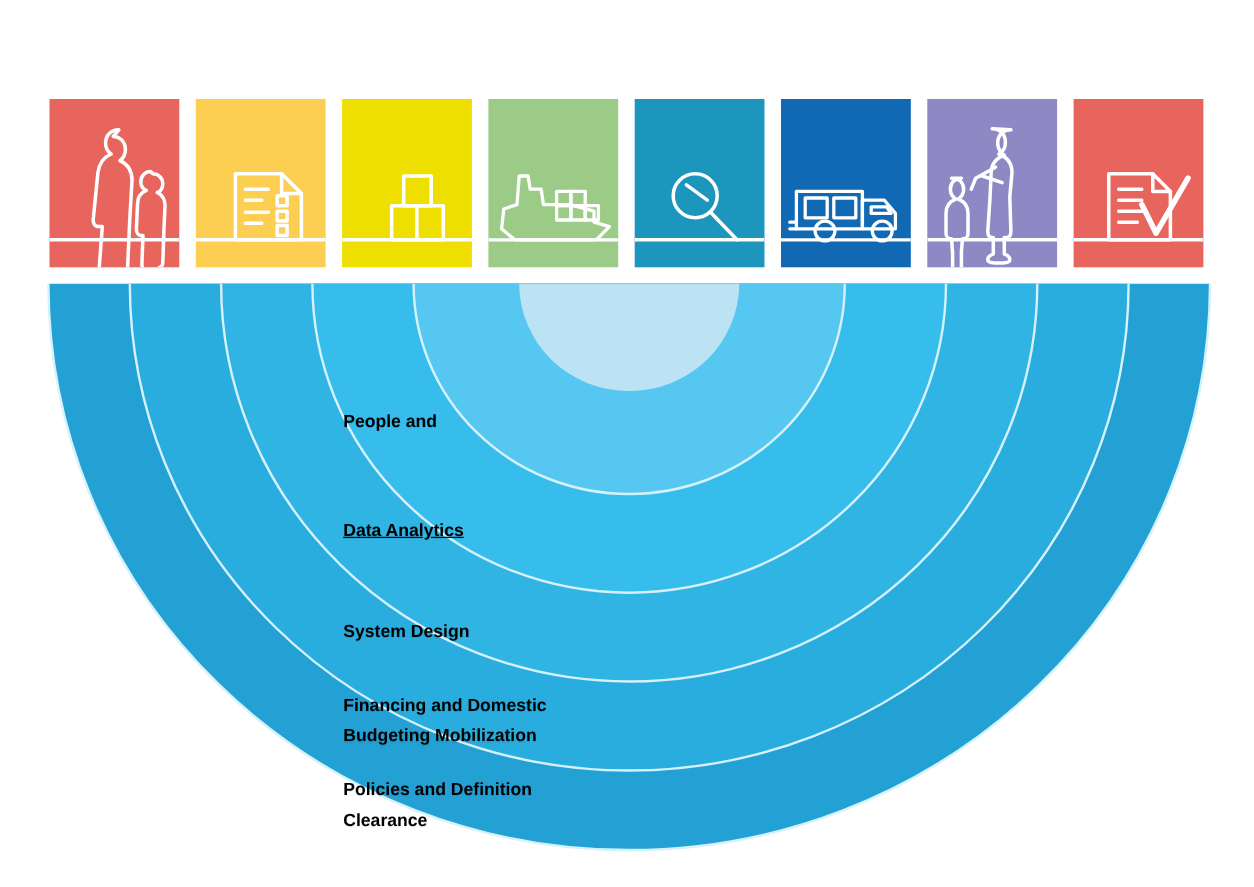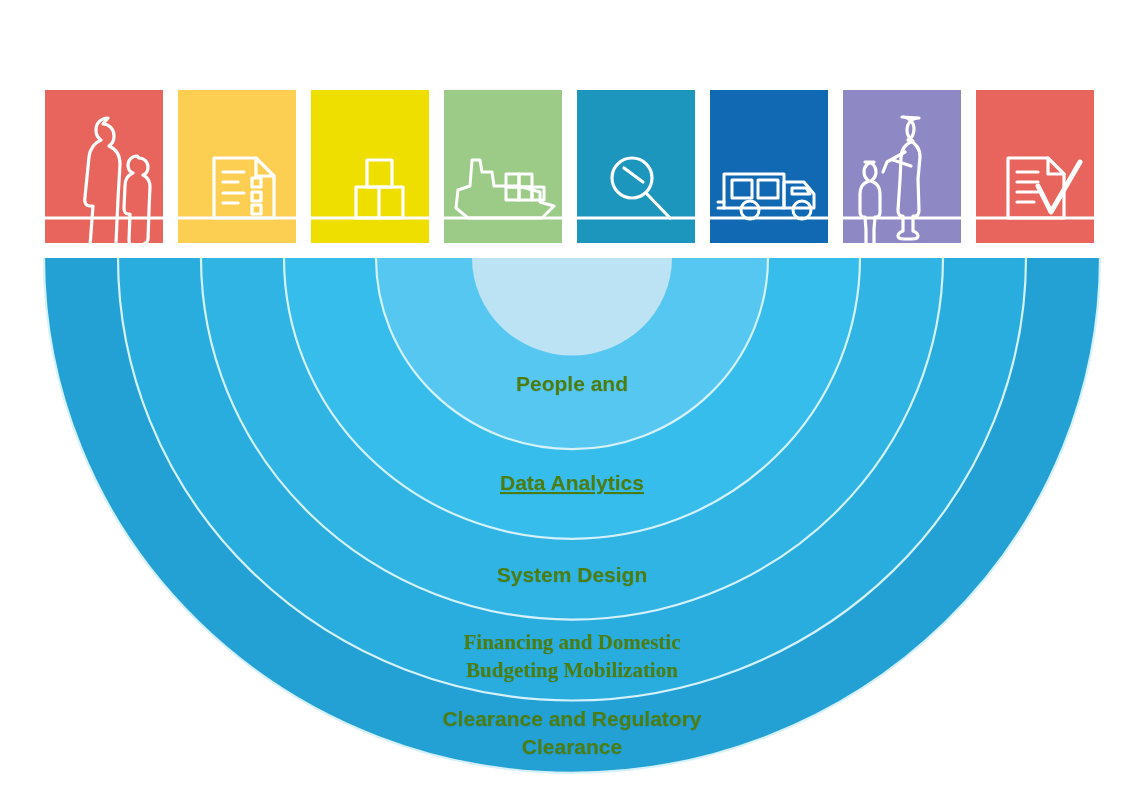--- a/index.html
+++ b/index.html
@@ -20,22 +20,22 @@
     -webkit-text-stroke:0.35px #3b3b3b;
   }
   .stage-tile{position:absolute;left:0;width:100%;overflow:hidden;}
   .tile-icon{position:absolute;left:0;top:0;width:100%;height:100%;}
   .tile-icon svg{display:block;width:100%;height:100%;}
 
   
   .fan{position:absolute;left:0;top:250px;width:1140px;height:556px;}
   .fan svg{display:block;width:1140px;height:556px;}
   .ring-label{
-    position:absolute;width:520px;left:312px;text-align:center;
-    color:#4d7c0f;font-weight:bold;font-size:21px;line-height:28px;
+    position:absolute;width:520px;left:312px;text-align:left;
+    color:#000000;font-weight:bold;font-size:16px;line-height:28px;
     text-shadow:0 1px 1px rgba(0,0,0,.07);
     pointer-events:none;
   }
 </style>
 </head>
 <body>
 
 <div id="stage">
 
   <div class="stages">
@@ -225,22 +225,22 @@
   <div id="ring-labels">
       <div class="ring-label" style="top: 370.3px;">
         <div>People and</div>
       </div>
       <div class="ring-label" style="top: 469px; text-decoration: underline;">
         <div>Data Analytics</div>
       </div>
       <div class="ring-label" style="top: 561.263px;">
         <div>System Design</div>
       </div>
-      <div class="ring-label" style="top: 628.188px; font-family: Liberation Serif, serif;">
+      <div class="ring-label" style="top: 628.188px;">
         <div>Financing and Domestic</div>
         <div>Budgeting Mobilization</div>
       </div>
       <div class="ring-label" style="top: 704.725px;">
-        <div>Clearance and Regulatory</div>
+        <div>Policies and Definition</div>
         <div>Clearance</div>
       </div>
     </div>
 </div>
 
 </body></html>

